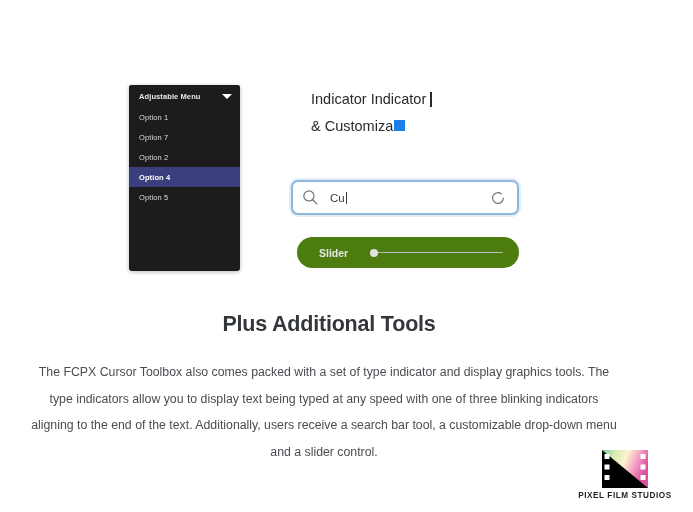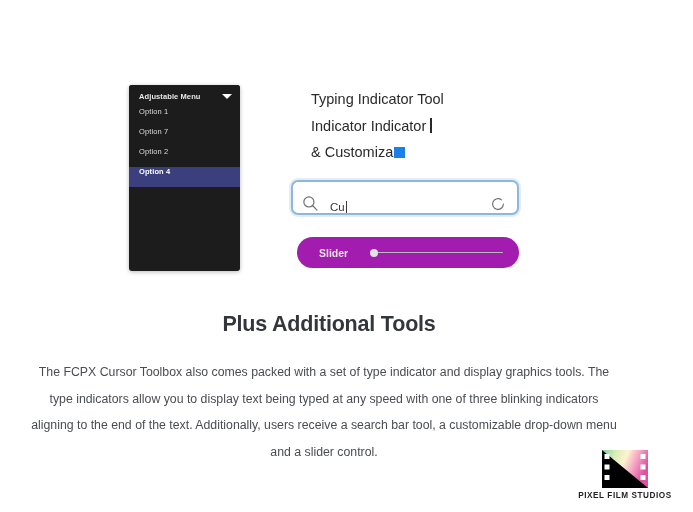--- a/index.html
+++ b/index.html
@@ -52,20 +52,21 @@
     width: 0;
     height: 0;
     border-left: 5px solid transparent;
     border-right: 5px solid transparent;
     border-top: 5px solid #ffffff;
     margin-left: 4px;
   }
   .menu-option {
     height: 20px;
     display: flex;
+    align-items: center;
     padding-left: 10px;
     color: #dcdcdc;
     font-size: 7.5px;
     letter-spacing: 0.1px;
     background: #1c1c1c;
   }
   .menu-option.selected {
     background: #3c3f7d;
     color: #ffffff;
     font-weight: bold;
@@ -108,21 +109,21 @@
     position: absolute;
     left: 291px;
     top: 180px;
     width: 228px;
     height: 35px;
     background: #ffffff;
     border: 2px solid #8cb8e0;
     border-radius: 7px;
     box-sizing: border-box;
     display: flex;
-    align-items: flex-end;
+    align-items: center;
     padding: 0 10px 0 8px;
     box-shadow: 0 0 0 2px rgba(170,200,228,0.32);
   }
   .search-icon {
     width: 19px;
     height: 19px;
     flex: 0 0 auto;
     margin-right: 10px;
   }
   .search-text {
@@ -145,21 +146,21 @@
     flex: 0 0 auto;
   }
 
   
   #slider-control {
     position: absolute;
     left: 297px;
     top: 237px;
     width: 222px;
     height: 31px;
-    background: #a21caf;
+    background: #4d7c0f;
     border-radius: 15.5px;
     display: flex;
     align-items: center;
     padding: 0 16px 0 22px;
     box-sizing: border-box;
   }
   .slider-label {
     color: #e6e6e6;
     font-size: 10.5px;
     font-weight: 700;
@@ -253,26 +254,26 @@
     </div>
     <div class="menu-option">
       <span>Option 7</span>
     </div>
     <div class="menu-option">
       <span>Option 2</span>
     </div>
     <div class="menu-option selected">
       <span>Option 4</span>
     </div>
+    <div class="menu-option">
+      <span>Option 5</span>
+    </div>
   </div>
 
   <div id="typing-indicator-block">
-    <div class="typing-line">
-      <span>Typing Indicator Tool</span>
-    </div>
     <div class="typing-line">
       <span>Indicator Indicator</span>
       <span class="caret-bar"></span>
     </div>
     <div class="typing-line">
       <span>&amp; Customiza</span>
       <span class="caret-block"></span>
     </div>
   </div>
 

